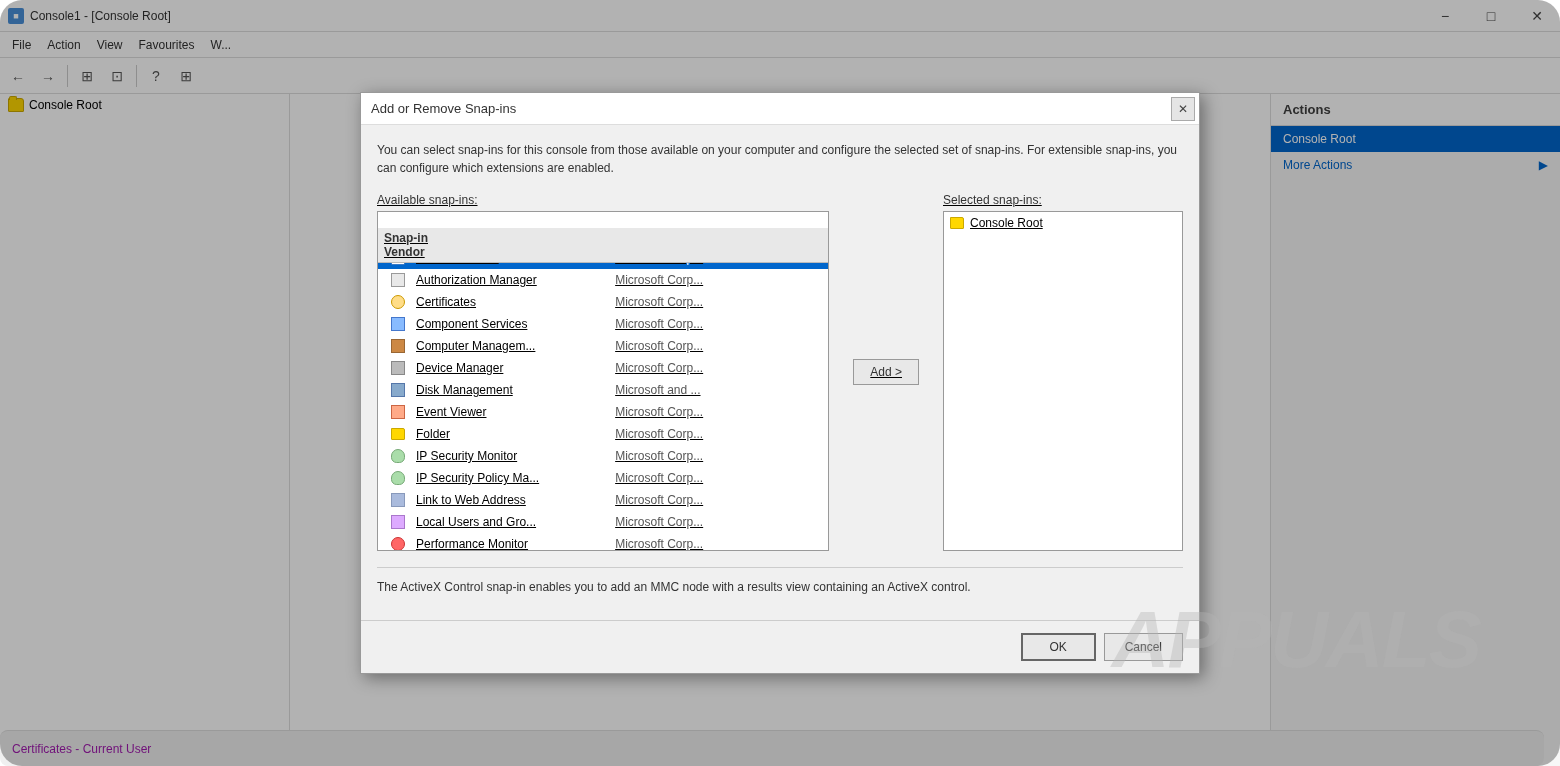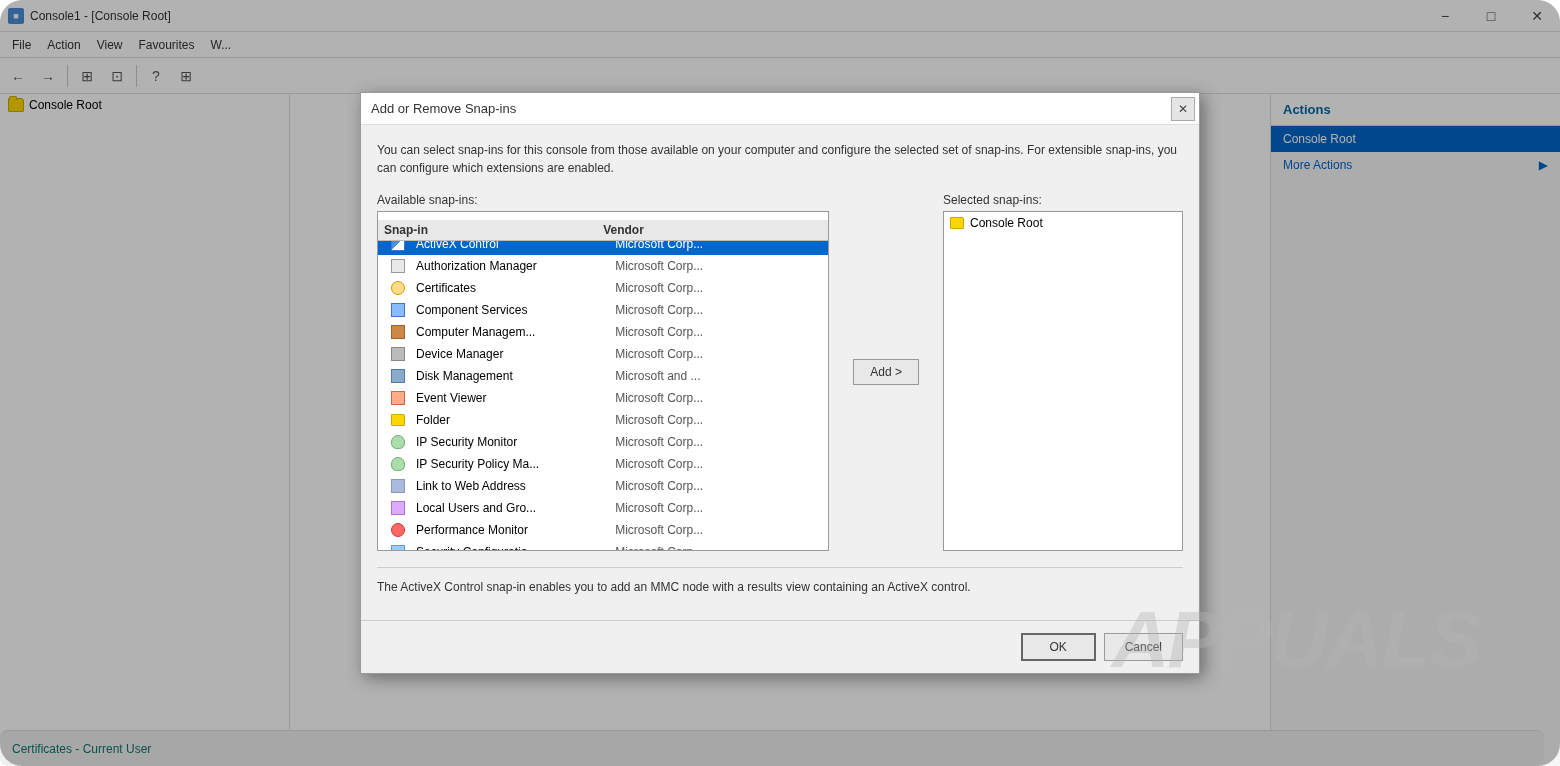--- a/index.html
+++ b/index.html
@@ -137,21 +137,21 @@
       width: 290px;
       background: #f7f7f7;
       border-left: 1px solid #ddd;
     }
     .actions-title {
       background: #fff;
       padding: 8px 12px;
       font-size: 13px;
       font-weight: 600;
       border-bottom: 1px solid #ddd;
-      color: #0369a1;
+      color: #404040;
     }
     .actions-item {
       padding: 6px 12px;
       cursor: pointer;
       display: flex;
       align-items: center;
       justify-content: space-between;
       font-size: 12px;
       color: #0066cc;
     }
@@ -164,21 +164,21 @@
     .bottom-bar {
       position: absolute;
       bottom: 0; left: 0; right: 16px;
       height: 36px;
       background: #f0f0f0;
       border-top: 1px solid #ddd;
       display: flex;
       align-items: center;
       padding: 0 12px;
       font-size: 12px;
-      color: #0f766e;
+      color: #a21caf;
       border-radius: 8px;
     }
 
     
     .dialog-overlay {
       position: absolute;
       top: 0; left: 0; right: 0; bottom: 0;
       background: rgba(0,0,0,0.3);
       display: flex;
       align-items: center;
@@ -231,20 +231,21 @@
       font-size: 12px;
       color: #333;
       margin-bottom: 16px;
       line-height: 1.5;
     }
 
     .dialog-columns {
       display: flex;
       gap: 16px;
       align-items: center;
+      text-decoration: underline;
     }
 
     .snap-in-list-section {
       flex: 1;
     }
     .section-label {
       font-size: 12px;
       color: #333;
       margin-bottom: 4px;
     }
@@ -256,29 +257,29 @@
       background: white;
       overflow-y: auto;
       position: relative;
     }
     .snap-in-list-box::-webkit-scrollbar { width: 14px; }
     .snap-in-list-box::-webkit-scrollbar-track { background: #f0f0f0; }
     .snap-in-list-box::-webkit-scrollbar-thumb { background: #c1c1c1; border: 1px solid #aaa; }
 
     .snap-in-header {
       display: grid;
-      grid-template-columns: 1fr 1fr;
+      grid-template-columns: 1fr;
       background: #e8e8e8;
       border-bottom: 1px solid #bbb;
       padding: 3px 6px;
       font-size: 12px;
       font-weight: 600;
       color: #333;
       position: sticky;
-      top: 8px;
+      top: 16px;
     }
 
     .snap-in-row {
       display: grid;
       grid-template-columns: 24px 1fr 1fr;
       align-items: center;
       padding: 2px 12px;
       cursor: pointer;
       min-height: 22px;
     }

